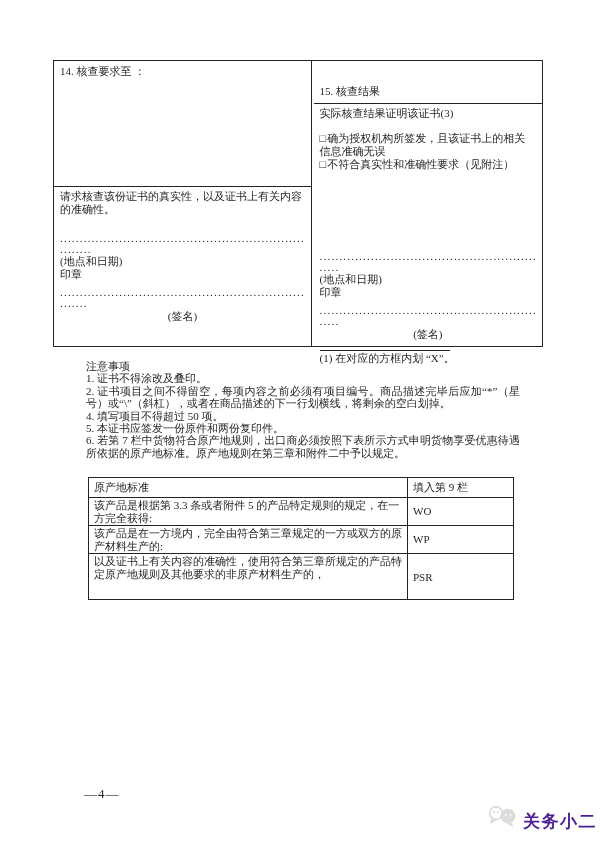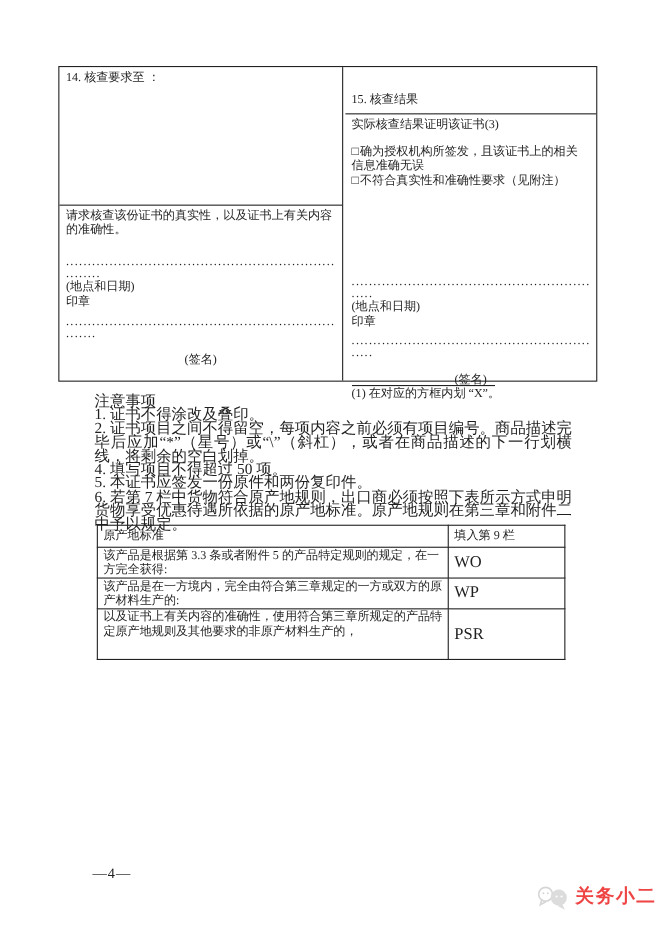--- a/index.html
+++ b/index.html
@@ -25,53 +25,53 @@
   .t1-right .cbody { height:calc(100% - 23px); }
   .dots-long {
     white-space:nowrap; overflow:hidden; letter-spacing:1.2px;
     line-height:11px; margin-top:2px;
   }
   .dots-short { line-height:11px; letter-spacing:1.2px; }
   .mt-sig1-l { margin-top:17px; }
   .mt-sig1-r { margin-top:80px; }
   .mt-sig2   { margin-top:6px; }
   .mt-opt    { margin-top:12px; }
-  .sign-line { text-align:center; margin-top:12px; }
+  .sign-line { text-align:center; margin-top:1px; }
   .footnote  { position:absolute; left:6px; right:6px; bottom:1px; }
   .footnote .rule { width:130px; border-top:1.3px solid #222; margin-bottom:1px; }
   .opt .box { margin-right:1px; }
 
   
   .notes {
     position:absolute; left:86px; top:360px; width:434px;
-    font-size:14px; line-height:12.4px; text-align:justify;
+    font-size:11px; line-height:12.4px; text-align:justify;
   }
 
   
   .t2 {
     position:absolute; left:88px; top:477px;
     border-collapse:collapse; table-layout:fixed; width:425px;
     font-size:11px; line-height:12.6px;
   }
   .t2 td, .t2 th {
     border:1.4px solid #222; padding:1px 5px;
     font-weight:normal; text-align:left; vertical-align:top;
   }
-  .t2 .code { vertical-align:middle; font-size:15px; }
+  .t2 .code { vertical-align:middle; font-size:11px; }
   .t2 .h-row th { height:20px; vertical-align:middle; }
   .t2 .r1 td { height:27px; }
   .t2 .r2 td { height:27px; }
   .t2 .r3 td { height:46px; }
 
   
   .page-num { position:absolute; left:84px; top:786px; font-size:13px; letter-spacing:1px; }
   .watermark {
     position:absolute; left:487px; top:803px;
-    display:flex; align-items:flex-start; gap:4px;
-    color:#ef4444;
+    display:flex; align-items:flex-end; gap:4px;
+    color:#4c1d95;
   }
   .watermark .wm-text {
     font-size:17px; font-weight:bold; letter-spacing:1.5px;
     font-family:"Liberation Sans","DejaVu Sans",sans-serif;
   }
 </style>
 </head>
 <body>
 
 <div class="t1">

